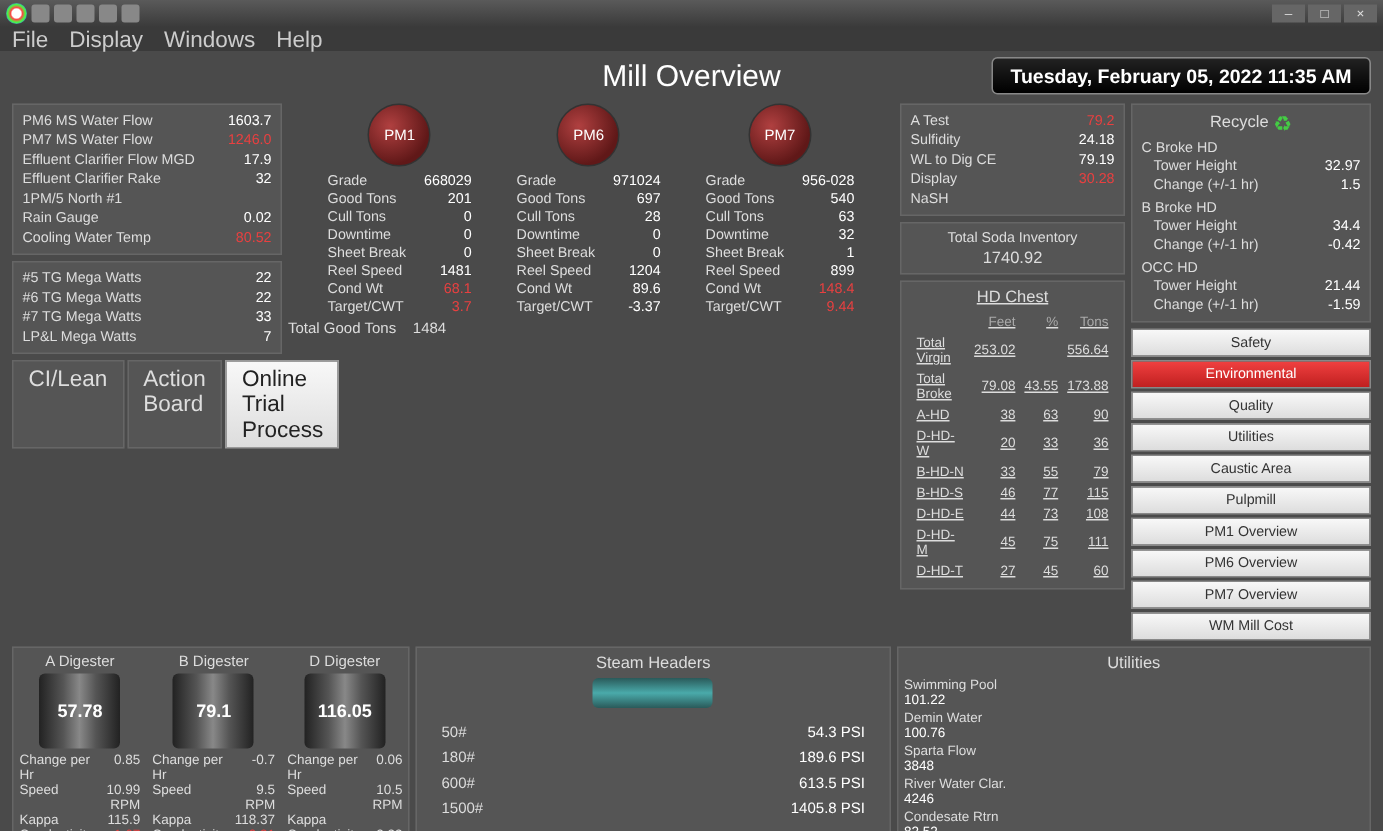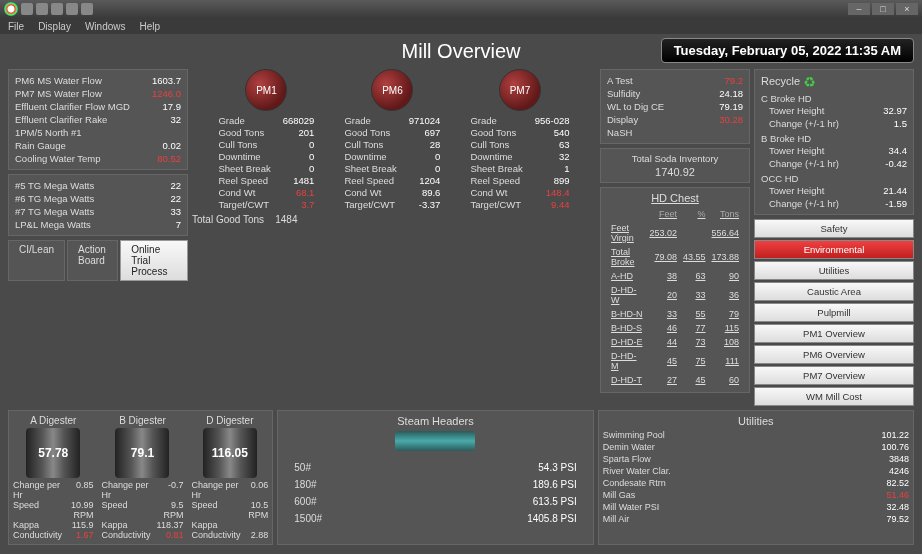--- a/index.html
+++ b/index.html
@@ -1,48 +1,48 @@
 <!DOCTYPE html>
 <html><head>
 <meta charset="utf-8">
 <style>
 *{box-sizing:border-box;margin:0;padding:0;font-family:"Segoe UI",Arial,sans-serif;}
 body{background:#4a4a4a;width:922px;height:554px;overflow:hidden;color:#ddd;font-size:10px;}
 .titlebar{height:18px;background:linear-gradient(#5a5a5a,#3a3a3a);display:flex;align-items:center;padding:0 4px;gap:3px;}
 .titlebar .logo{width:14px;height:14px;border-radius:50%;background:radial-gradient(circle,#fff 30%,#f44 40%,#4f4 60%,#44f 80%);}
 .titlebar .tbtn{width:12px;height:12px;background:#888;border-radius:2px;}
-.menubar{height:16px;background:#3a3a3a;display:flex;align-items:center;gap:14px;padding:0 8px;font-size:10px;color:#ccc;}
+.menubar{height:16px;background:#3a3a3a;display:flex;align-items:center;gap:14px;padding:0 8px;font-size:15px;color:#ccc;}
 .winbtns{margin-left:auto;display:flex;gap:2px;}
 .winbtns span{width:22px;height:12px;background:#666;display:inline-block;text-align:center;font-size:9px;line-height:12px;}
 .main{padding:4px 8px;}
 .header{text-align:center;font-size:20px;font-weight:300;color:#fff;margin:2px 0 6px;position:relative;}
 .clock{position:absolute;right:0;top:-2px;background:linear-gradient(#222,#000);border:1px solid #888;border-radius:4px;padding:4px 12px;font-size:13px;font-weight:bold;color:#fff;text-align:center;}
 .grid{display:grid;grid-template-columns:180px 1fr 150px 160px;gap:4px;}
 .panel{background:#555;border:1px solid #666;padding:4px 6px;font-size:9.5px;}
 .row{display:flex;justify-content:space-between;padding:1px 0;}
 .row span:last-child{color:#fff;}
 .red{color:#e84040!important;}
 .pmrow{display:flex;gap:30px;justify-content:center;}
 .pm{text-align:center;}
 .pmcircle{width:42px;height:42px;border-radius:50%;background:radial-gradient(circle at 35% 35%,#b04040,#601818 70%);margin:0 auto 4px;display:flex;align-items:center;justify-content:center;font-size:10px;color:#fff;border:1px solid #333;}
 .pmgrid{display:grid;grid-template-columns:auto auto;gap:1px 12px;text-align:left;font-size:9.5px;}
 .pmgrid span:nth-child(even){text-align:right;color:#fff;}
 .tabs{display:flex;gap:2px;margin-top:4px;}
-.tab{background:linear-gradient(#f8f8f8,#ddd);color:#222;padding:3px 10px;font-size:10px;border:1px solid #999;cursor:pointer;}
+.tab{background:linear-gradient(#f8f8f8,#ddd);color:#222;padding:3px 10px;font-size:15px;border:1px solid #999;cursor:pointer;}
 .tab.dark{background:#555;color:#ddd;border-color:#666;}
 .midrow{display:flex;gap:4px;margin-top:4px;}
 .digpanel{flex:1;background:#555;border:1px solid #666;padding:4px;}
 .dig{text-align:center;font-size:10px;}
 .tank{width:54px;height:50px;background:linear-gradient(90deg,#222 0%,#555 30%,#888 50%,#555 70%,#222 100%);margin:2px auto;border-radius:4px;display:flex;align-items:center;justify-content:center;font-size:12px;font-weight:bold;color:#fff;}
 .dgrid{display:grid;grid-template-columns:auto auto;gap:0 6px;font-size:9px;text-align:left;}
 .dgrid span:nth-child(even){text-align:right;}
 .steamh{flex:1.2;background:#555;border:1px solid #666;padding:4px;text-align:center;font-size:10px;}
 .steamimg{width:80px;height:20px;background:linear-gradient(#2a5a5a,#4aaaaa,#2a5a5a);margin:4px auto 8px;border-radius:4px;}
 .util{flex:1.2;background:#555;border:1px solid #666;padding:4px;font-size:9px;}
-.util .row{font-size:9px;}
+.util .row{font-size:9px;flex-direction:column;}
 .rightcol{display:flex;flex-direction:column;gap:4px;}
 .btnstack{display:flex;flex-direction:column;gap:2px;}
 .sbtn{background:linear-gradient(#f8f8f8,#ddd);color:#333;padding:3px 6px;text-align:center;font-size:9.5px;border:1px solid #888;cursor:pointer;}
 .sbtn.env{background:linear-gradient(#f04040,#c02020);color:#fff;}
 .hdchest{font-size:9px;text-decoration:underline;}
 .hdchest table{width:100%;font-size:9px;}
 .hdchest td{padding:1px 2px;}
 .hdchest td:nth-child(n+2){text-align:right;}
 .recycle-ico{color:#4c4;font-size:14px;vertical-align:middle;}
 </style>
@@ -235,21 +235,21 @@
     <div style="text-align:center;font-size:11px;margin-bottom:2px">HD Chest</div>
     <table id="hdtable">
             <tbody>
               <tr>
                 <td style="color:#aaa"></td>
                 <td style="color:#aaa">Feet</td>
                 <td style="color:#aaa">%</td>
                 <td style="color:#aaa">Tons</td>
               </tr>
               <tr>
-                <td>Feet Virgin</td>
+                <td>Total Virgin</td>
                 <td>253.02</td>
                 <td></td>
                 <td>556.64</td>
               </tr>
               <tr>
                 <td>Total Broke</td>
                 <td>79.08</td>
                 <td>43.55</td>
                 <td>173.88</td>
               </tr>
@@ -295,21 +295,21 @@
                 <td>45</td>
                 <td>60</td>
               </tr>
             </tbody>
           </table>
    </div>
   </div>
 
   <div class="rightcol">
    <div class="panel">
-    <div style="text-align:left;font-size:11px"><span>Recycle</span> <span class="recycle-ico">♻</span></div>
+    <div style="text-align:center;font-size:11px"><span>Recycle</span> <span class="recycle-ico">♻</span></div>
     <div id="recycle">
             <div style="margin-top:3px">
               <div>C Broke HD</div>
               <div class="row">
                 <span style="padding-left:8px">Tower Height</span>
                 <span>32.97</span>
               </div>
               <div class="row">
                 <span style="padding-left:8px">Change (+/-1 hr)</span>
                 <span>1.5</span>
@@ -335,20 +335,21 @@
               <div class="row">
                 <span style="padding-left:8px">Change (+/-1 hr)</span>
                 <span>-1.59</span>
               </div>
             </div>
           </div>
    </div>
    <div class="btnstack" id="btns">
           <div class="sbtn ">Safety</div>
           <div class="sbtn env">Environmental</div>
+          <div class="sbtn ">Quality</div>
           <div class="sbtn ">Utilities</div>
           <div class="sbtn ">Caustic Area</div>
           <div class="sbtn ">Pulpmill</div>
           <div class="sbtn ">PM1 Overview</div>
           <div class="sbtn ">PM6 Overview</div>
           <div class="sbtn ">PM7 Overview</div>
           <div class="sbtn ">WM Mill Cost</div>
         </div>
   </div>
  </div>

